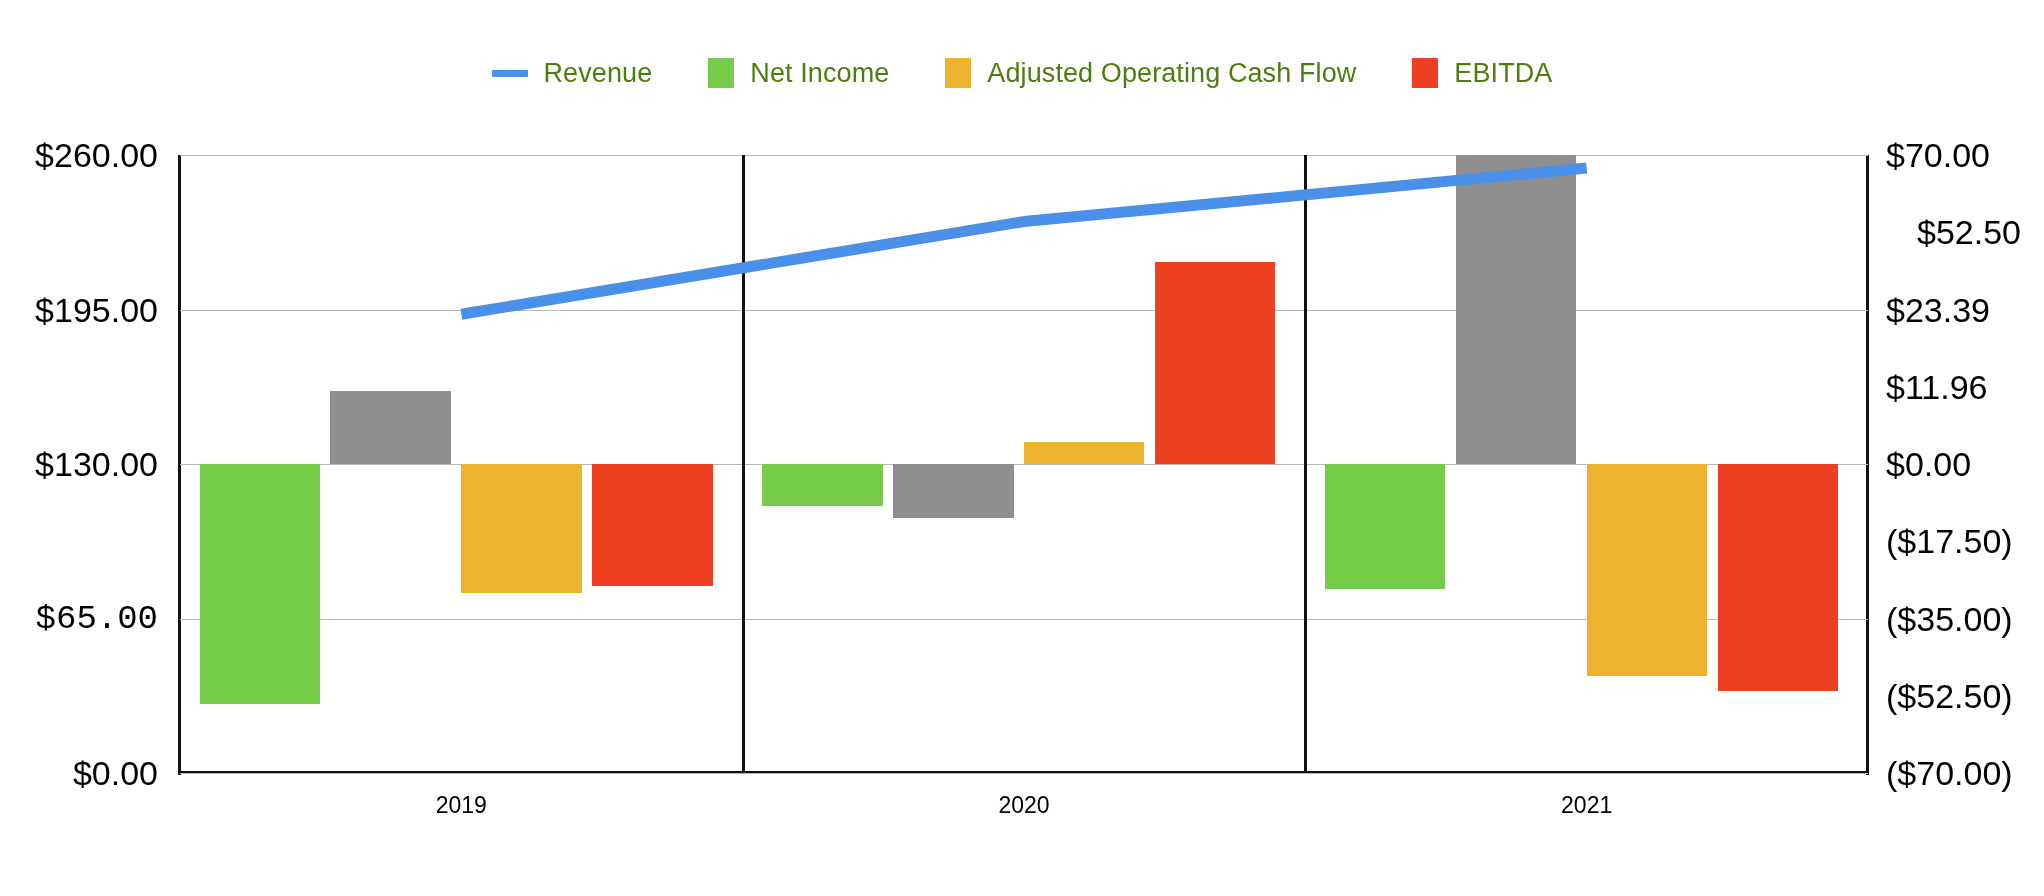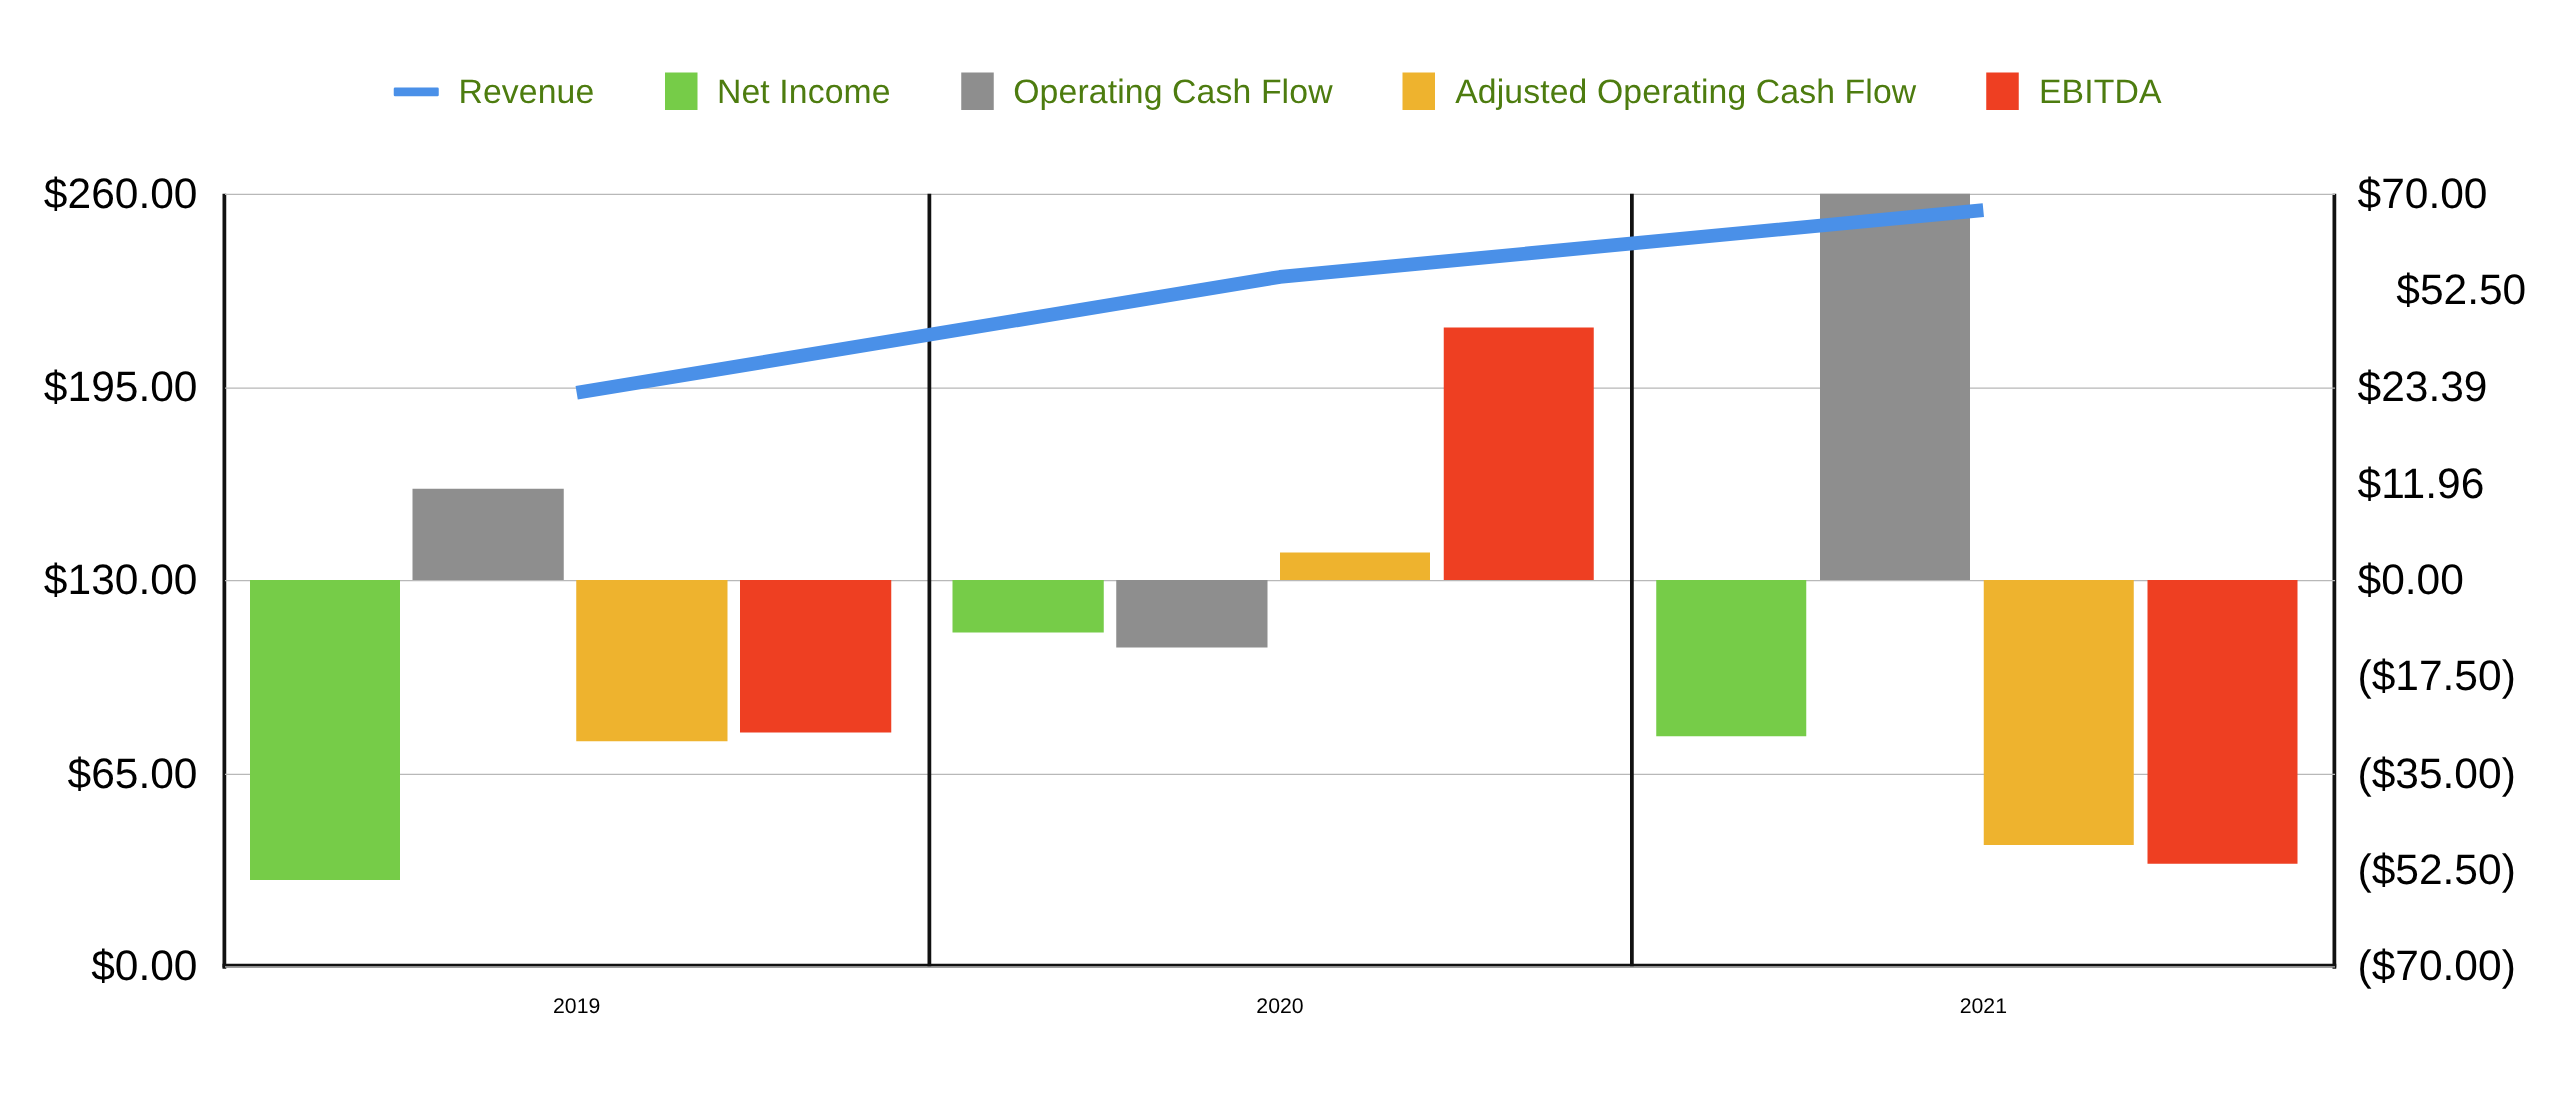--- a/index.html
+++ b/index.html
@@ -128,21 +128,21 @@
   }
   .tick-right {
     left: 1886px;
     text-align: left;
   }
 
   
   .cat-label {
     position: absolute;
     top: 790px;
-    font-size: 17px;
+    font-size: 23px;
     line-height: 30px;
     color: #000000;
     text-align: center;
     transform: translateX(-50%);
     white-space: nowrap;
   }
 
   
   .bar {
     position: absolute;
@@ -166,40 +166,36 @@
   <div id="legend">
     <div class="legend-item">
       <span class="legend-line" style="background: rgb(74, 144, 232);"></span>
       <span class="legend-label">Revenue</span>
     </div>
     <div class="legend-item">
       <span class="legend-swatch" style="background: rgb(118, 204, 72);"></span>
       <span class="legend-label">Net Income</span>
     </div>
     <div class="legend-item">
-      <span class="legend-swatch" style="background: rgb(142, 142, 142);"></span>
-      <span class="legend-label">Operating Cash Flow</span>
-    </div>
-    <div class="legend-item">
       <span class="legend-swatch" style="background: rgb(238, 179, 46);"></span>
       <span class="legend-label">Adjusted Operating Cash Flow</span>
     </div>
     <div class="legend-item">
       <span class="legend-swatch" style="background: rgb(238, 63, 34);"></span>
       <span class="legend-label">EBITDA</span>
     </div>
   </div>
 
   <div id="plot-wrap">
 
     <div id="left-ticks">
         <div class="tick-label tick-left" style="top: 142px;">$260.00</div>
         <div class="tick-label tick-left" style="top: 296.5px;">$195.00</div>
         <div class="tick-label tick-left" style="top: 451px;">$130.00</div>
-        <div class="tick-label tick-left" style="top: 605.5px;">$65.00</div>
+        <div class="tick-label tick-left" style="top: 605.5px; font-family: Liberation Mono, monospace;">$65.00</div>
         <div class="tick-label tick-left" style="top: 760px;">$0.00</div>
       </div>
     <div id="right-ticks">
         <div class="tick-label tick-right" style="top: 142px;">$70.00</div>
         <div class="tick-label tick-right" style="top: 219.25px; margin-left: 31px;">$52.50</div>
         <div class="tick-label tick-right" style="top: 296.5px;">$23.39</div>
         <div class="tick-label tick-right" style="top: 373.75px;">$11.96</div>
         <div class="tick-label tick-right" style="top: 451px;">$0.00</div>
         <div class="tick-label tick-right" style="top: 528.25px;">($17.50)</div>
         <div class="tick-label tick-right" style="top: 605.5px;">($35.00)</div>

